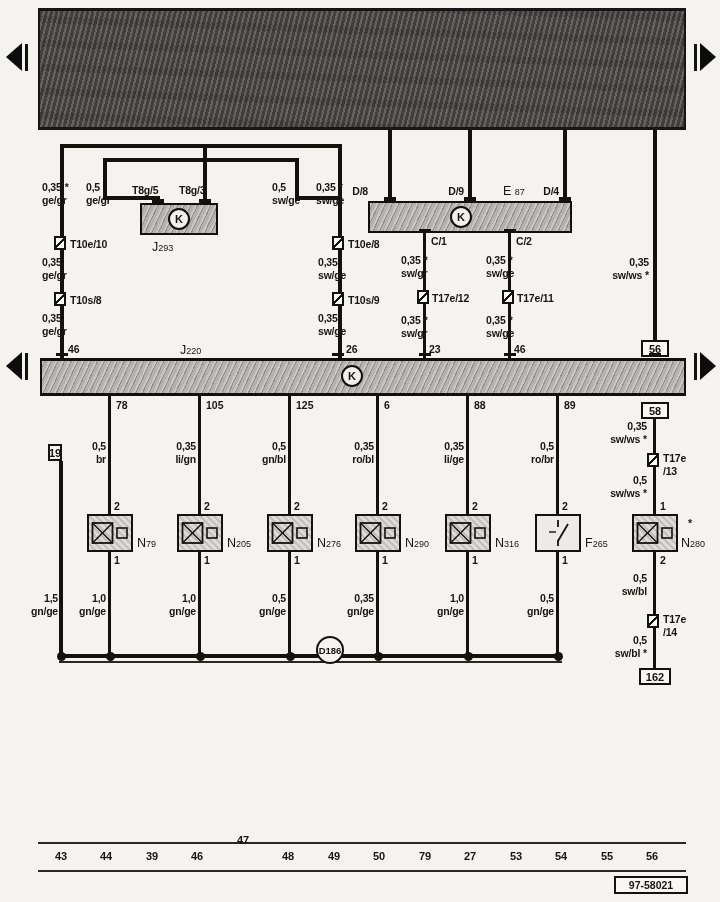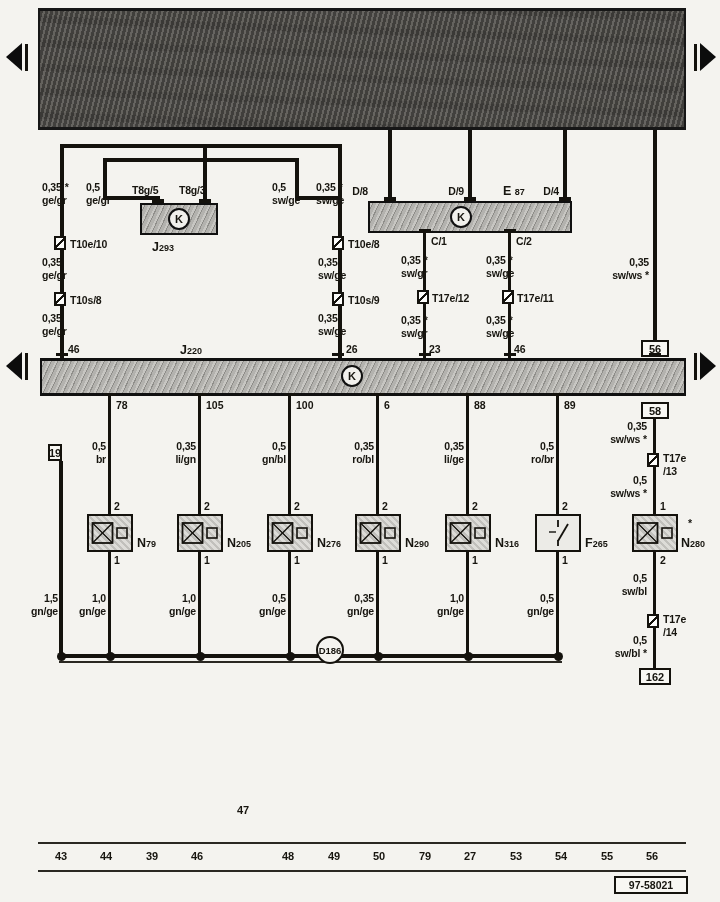--- a/index.html
+++ b/index.html
@@ -7,21 +7,21 @@
   #canvas{position:relative;width:720px;height:902px;background:#f4f3ef;color:#17150f;overflow:hidden}
   .band{position:absolute;left:38px;top:8px;width:648px;height:122px;border:2px solid #161616;border-top-width:3px;border-bottom-width:3px;
     background:
       repeating-linear-gradient(104deg,rgba(10,10,10,.32) 0 3px,rgba(240,240,240,.07) 3px 5px),
       repeating-linear-gradient(2deg,#5c5a56 0 8px,#514f4b 8px 15px,#5a5853 15px 24px);}
   .wire{position:absolute;background:#14120d}
   .thin{position:absolute;background:#2a2822}
   .wlabel{position:absolute;font-size:10.5px;line-height:1.22;font-weight:bold;letter-spacing:-.2px;white-space:nowrap}
   .r{text-align:right}
   .st{margin-left:3px}
-  .clabel{position:absolute;font-size:12.5px;font-weight:bold;white-space:nowrap}
+  .clabel{position:absolute;font-size:12.5px;font-weight:normal;white-space:nowrap}
   .sub{font-size:9px}
   .pin{position:absolute;font-size:10.5px;font-weight:bold;white-space:nowrap}
   .conn{position:absolute;width:12px;height:14px;border:2px solid #14120d;
     background:linear-gradient(135deg,#fdfdfb 42%,#14120d 42% 58%,#fdfdfb 58%)}
   .refbox{position:absolute;border:2px solid #14120d;background:#f8f7f3;font-weight:bold;font-size:11px;display:flex;align-items:center;justify-content:center}
   .bar{position:absolute;border:2px solid #101010;
     background:repeating-linear-gradient(115deg,#c7c6c2 0 2px,#8f8e8a 2px 3px,#b3b2ae 3px 6px)}
   .busbar{border-top-width:3px;border-bottom-width:3px}
   .kcirc{position:absolute;width:22px;height:22px;border:2px solid #101010;border-radius:50%;background:#f1f0ec;display:flex;align-items:center;justify-content:center;font-size:11px;font-weight:bold}
   .comp{position:absolute;width:46px;height:38px;border:2px solid #14120d;display:flex;align-items:center;justify-content:center;
@@ -176,21 +176,21 @@
       </svg>
   </div>
   <div class="clabel" style="left:227px;top:536px"><span>N</span><span class="sub">205</span></div>
   <div class="pin" style="left:204px;top:554px">1</div>
   <div class="wire" style="left:198px;top:552px;width:3px;height:106px"></div>
   <div class="wlabel r" style="left:152px;top:592px;width:44px"><span>1,0</span><br><span>gn/ge</span></div>
   <div class="dot" style="left:196px;top:652px"></div>
 
   <div class="tick" style="left:284px;top:393px;width:12px;height:3px"></div>
   <div class="wire" style="left:288px;top:396px;width:3px;height:118px"></div>
-  <div class="pin" style="left:296px;top:399px">100</div>
+  <div class="pin" style="left:296px;top:399px">125</div>
   <div class="wlabel r" style="left:242px;top:440px;width:44px"><span>0,5</span><br><span>gn/bl</span></div>
   <div class="pin" style="left:294px;top:500px">2</div>
   <div class="comp" style="left:267px;top:514px">
     <svg width="38" height="26" viewBox="0 0 38 26">
         <rect x="1.5" y="3" width="20" height="20" fill="none" stroke="#14120d" stroke-width="1.8"></rect>
         <line x1="1.5" y1="3" x2="21.5" y2="23" stroke="#14120d" stroke-width="1.4"></line>
         <line x1="21.5" y1="3" x2="1.5" y2="23" stroke="#14120d" stroke-width="1.4"></line>
         <rect x="26" y="8" width="10" height="10" fill="none" stroke="#14120d" stroke-width="1.6"></rect>
       </svg>
   </div>
@@ -287,21 +287,21 @@
 
   <div class="wire" style="left:59px;top:654px;width:503px;height:4px"></div>
   <div class="thin" style="left:59px;top:661px;width:503px;height:2px"></div>
   <div class="gcirc" style="left:316px;top:636px">D186</div>
 
   <div class="thin" style="left:38px;top:842px;width:648px;height:2px"></div>
   <span class="track" style="left:48px;top:850px">43</span>
   <span class="track" style="left:93px;top:850px">44</span>
   <span class="track" style="left:139px;top:850px">39</span>
   <span class="track" style="left:184px;top:850px">46</span>
-  <span class="track" style="left:230px;top:804px">47</span>
+  <span class="track" style="left:230px;top:834px">47</span>
   <span class="track" style="left:275px;top:850px">48</span>
   <span class="track" style="left:321px;top:850px">49</span>
   <span class="track" style="left:366px;top:850px">50</span>
   <span class="track" style="left:412px;top:850px">79</span>
   <span class="track" style="left:457px;top:850px">27</span>
   <span class="track" style="left:503px;top:850px">53</span>
   <span class="track" style="left:548px;top:850px">54</span>
   <span class="track" style="left:594px;top:850px">55</span>
   <span class="track" style="left:639px;top:850px">56</span>
   <div class="thin" style="left:38px;top:870px;width:648px;height:2px"></div>

